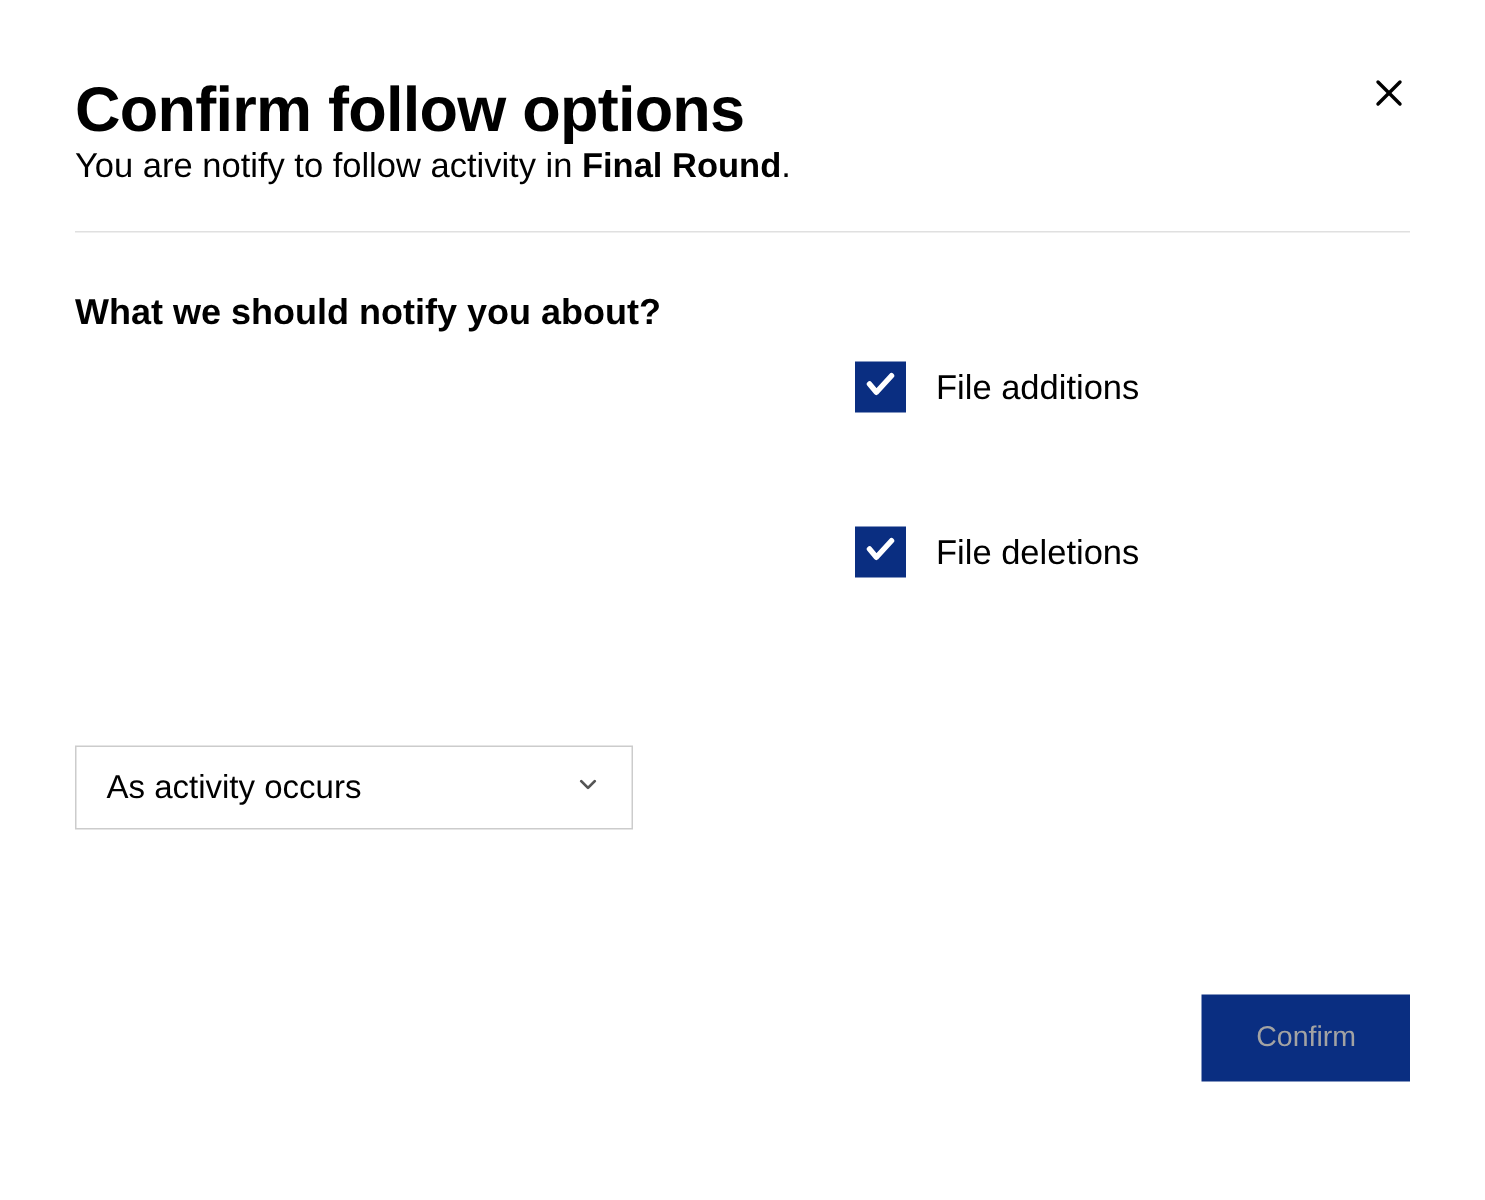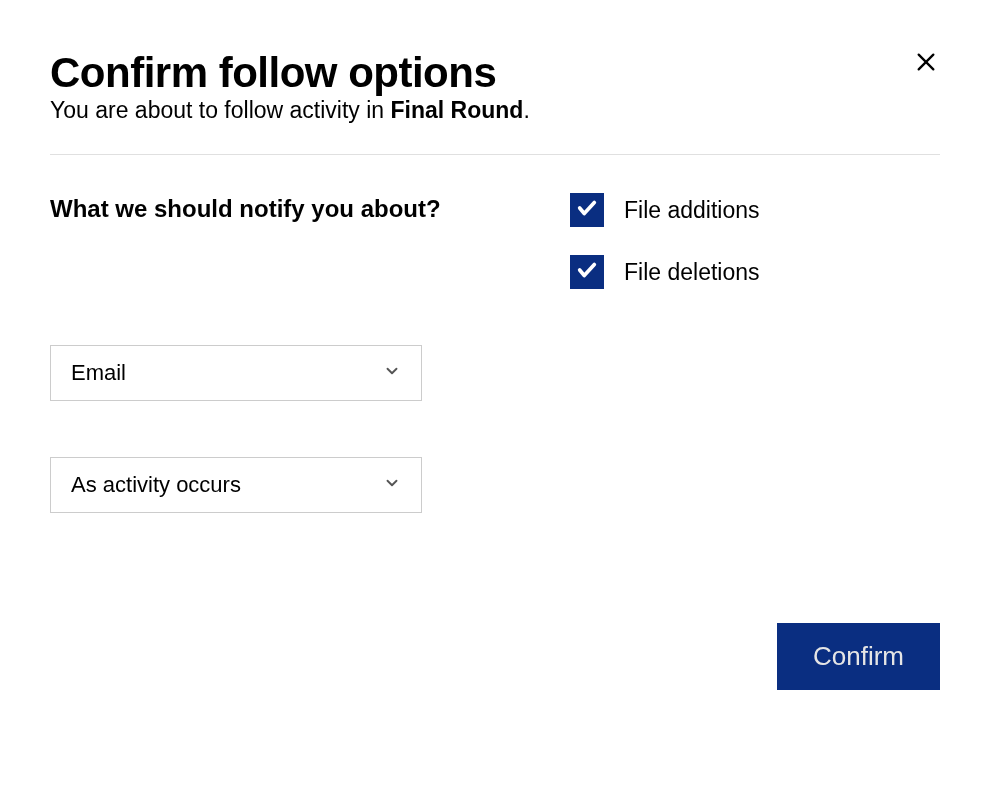--- a/index.html
+++ b/index.html
@@ -73,20 +73,21 @@
       flex: 1;
       display: flex;
       flex-direction: column;
       gap: 28px;
     }
     .checkbox-row {
       display: flex;
       align-items: center;
       gap: 20px;
       cursor: pointer;
+      margin-top: 48px;
     }
     .checkbox {
       width: 34px;
       height: 34px;
       background: #0a2e81;
       display: flex;
       align-items: center;
       justify-content: center;
       flex-shrink: 0;
     }
@@ -120,44 +121,44 @@
       width: 18px;
       height: 18px;
     }
     .footer {
       display: flex;
       justify-content: flex-end;
       margin-top: 110px;
     }
     .confirm-btn {
       background: #0a2e81;
-      color: #e5e5e5;
+      color: #a3a3a3;
       border: none;
-      font-size: 26px;
+      font-size: 19px;
       font-weight: 500;
       padding: 18px 36px;
       cursor: pointer;
       font-family: inherit;
     }
   </style>
 </head>
 <body>
 
 <div class="close-btn">
   <span>
     <svg viewBox="0 0 24 24" fill="none" stroke="#000" stroke-width="2.5" stroke-linecap="round">
       <line x1="4" y1="4" x2="20" y2="20"></line>
       <line x1="20" y1="4" x2="4" y2="20"></line>
     </svg>
   </span>
 </div>
 
 <h1 class="dialog-title">Confirm follow options</h1>
 <p class="dialog-subtitle">
-  <span>You are about to follow activity in </span><span class="bold">Final Round</span><span>.</span>
+  <span>You are notify to follow activity in </span><span class="bold">Final Round</span><span>.</span>
 </p>
 
 <hr class="divider">
 
 <div class="form-row">
   <div class="form-label-col">
     <div class="form-label">What we should notify you about?</div>
   </div>
   <div class="form-control-col">
     <div class="checkbox-row">
@@ -177,30 +178,20 @@
             <polyline points="4 12 9 18 20 6"></polyline>
           </svg>
         </span>
       </div>
       <span class="checkbox-label">File deletions</span>
     </div>
   </div>
 </div>
 
 <div class="form-row">
-  <div class="form-control-col">
-    <div class="select-box">
-      <span class="select-value">Email</span>
-      <span class="select-chevron">
-        <svg viewBox="0 0 24 24" fill="none" stroke="currentColor" stroke-width="2.5" stroke-linecap="round" stroke-linejoin="round">
-          <polyline points="6 9 12 15 18 9"></polyline>
-        </svg>
-      </span>
-    </div>
-  </div>
 </div>
 
 <div class="form-row">
   <div class="form-control-col">
     <div class="select-box">
       <span class="select-value">As activity occurs</span>
       <span class="select-chevron">
         <svg viewBox="0 0 24 24" fill="none" stroke="currentColor" stroke-width="2.5" stroke-linecap="round" stroke-linejoin="round">
           <polyline points="6 9 12 15 18 9"></polyline>
         </svg>

